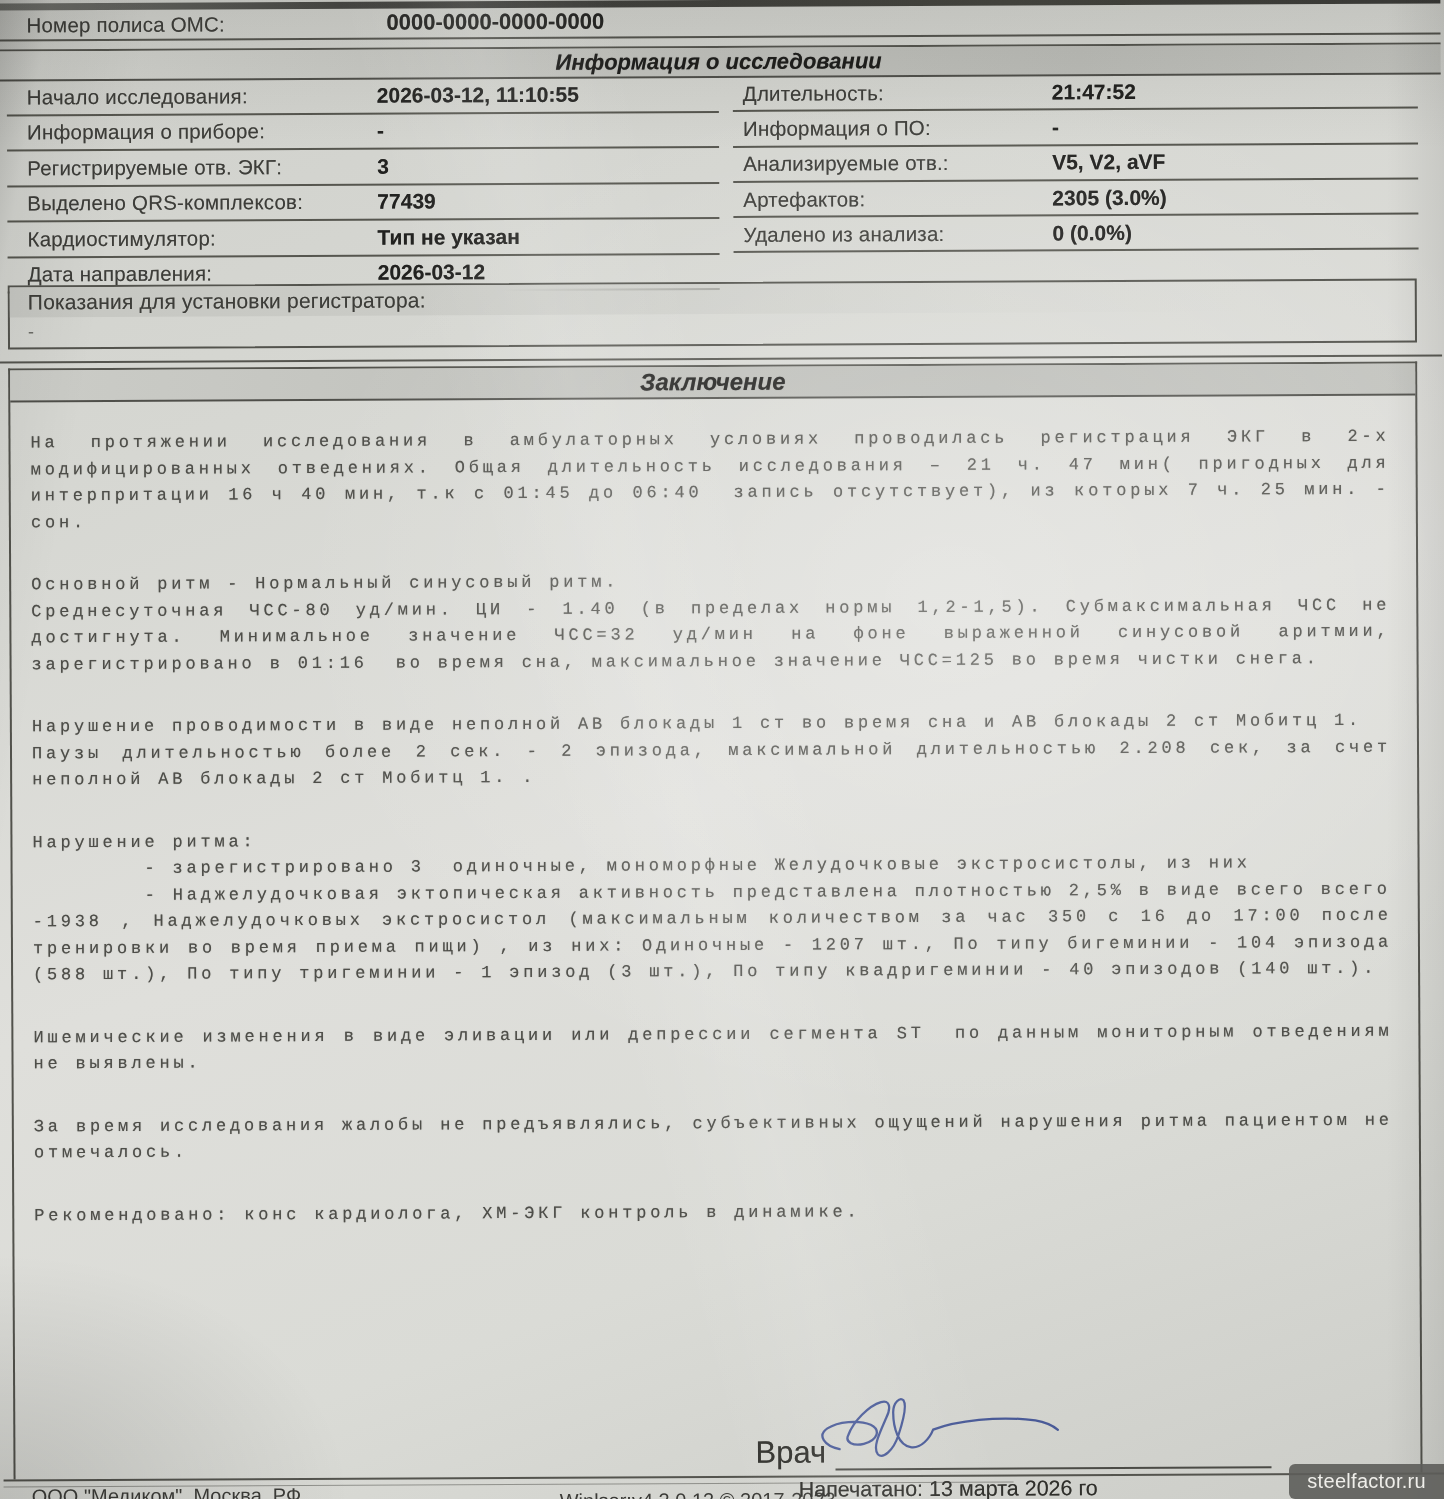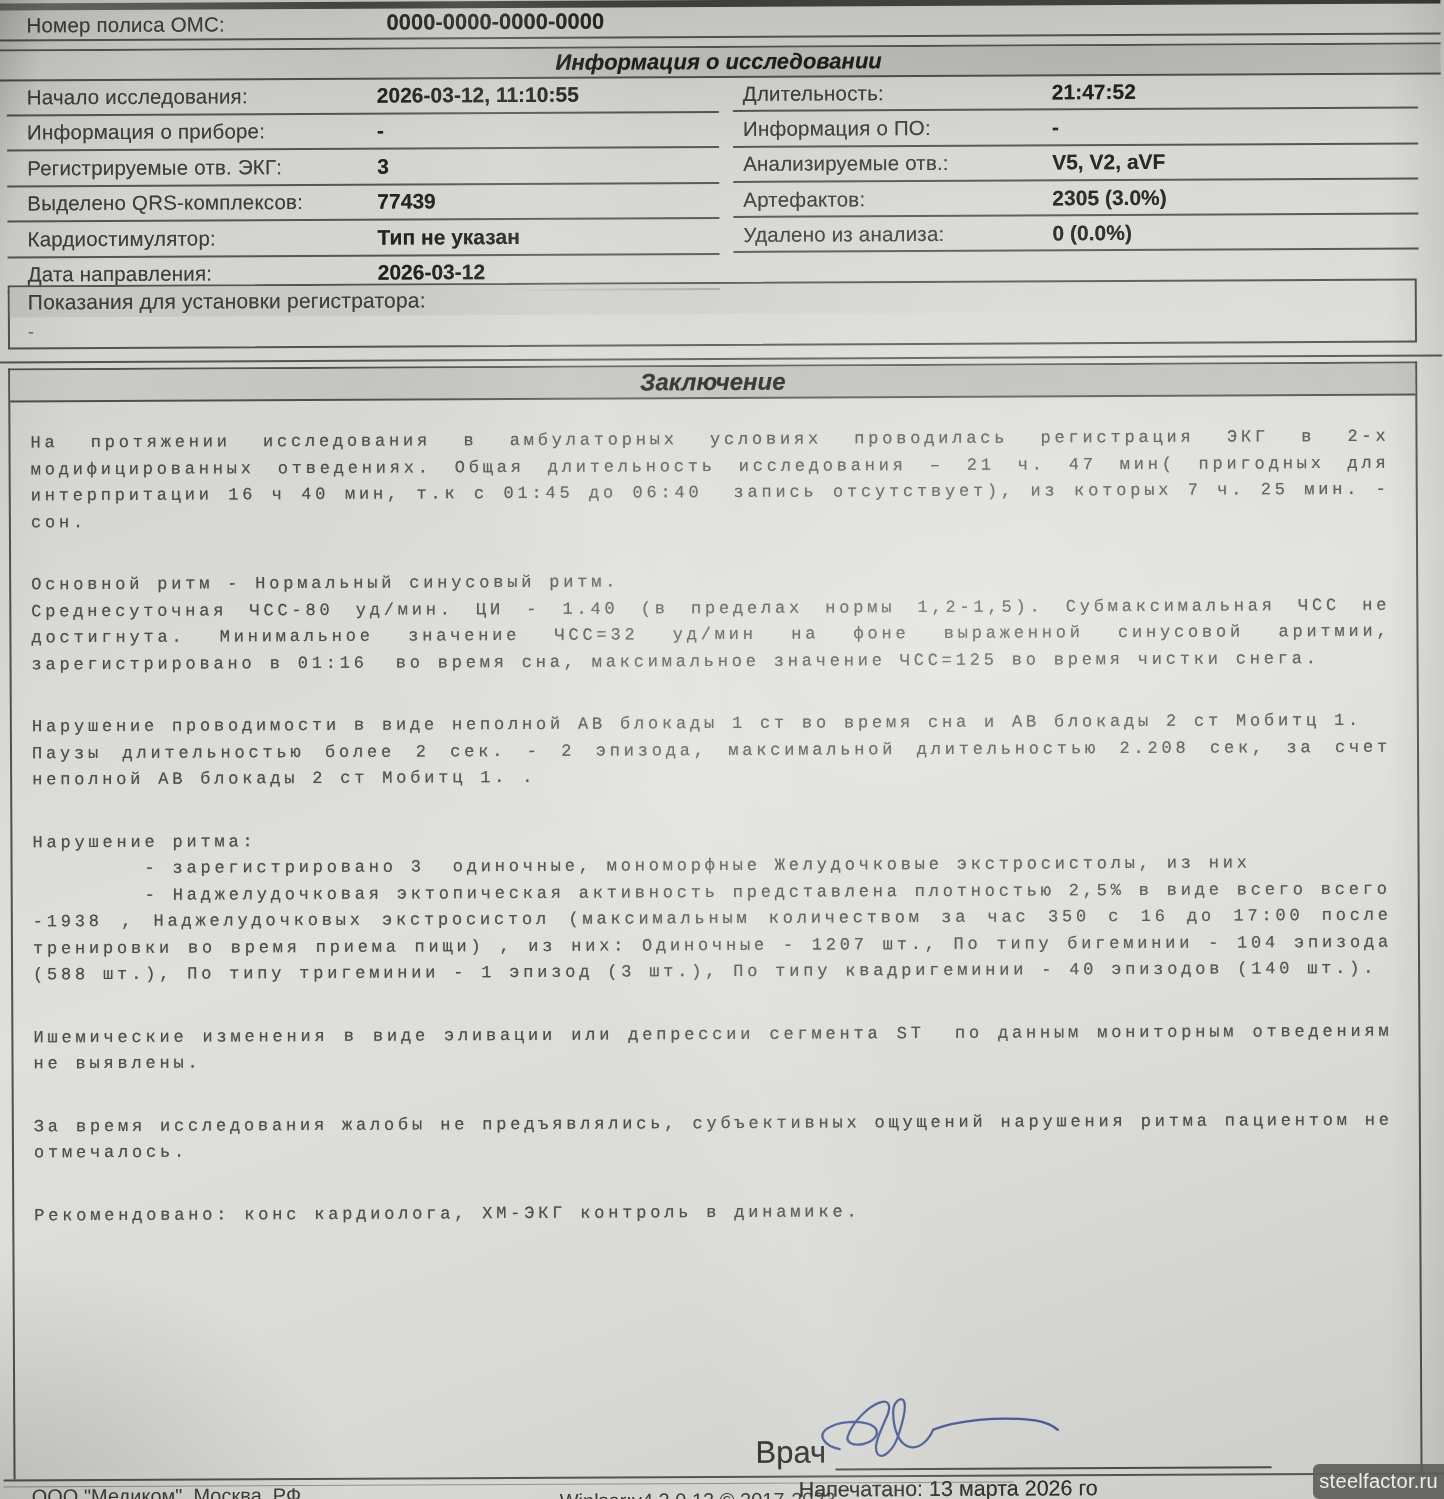--- a/index.html
+++ b/index.html
@@ -81,21 +81,21 @@
   .hl-d{top:1476px;}
   .hl-e{top:1483px;width:1010px;height:1px;background:rgba(40,40,36,0.4);}
 
   .footer-company{position:absolute;left:28px;top:1482px;font-size:20px;color:#3c3c38;}
   .footer-soft{position:absolute;left:556px;top:1489px;font-size:20px;color:#3c3c38;}
   .footer-printed{position:absolute;left:795px;top:1478px;font-size:21.5px;color:#2f2f2b;
     text-shadow:0 0 0.6px rgba(40,40,36,0.5);}
 
   .watermark{position:absolute;right:0;top:1464px;height:35px;min-width:117px;z-index:60;
     background:rgba(93,93,90,0.9);border-radius:6px 0 0 6px;
-    display:flex;align-items:center;justify-content:center;padding:0 6px;box-sizing:border-box;}
+    display:flex;align-items:center;justify-content:center;padding:0 18px;box-sizing:border-box;}
   .watermark span{font-size:20px;color:#efeeea;letter-spacing:0.3px;}
 </style>
 </head>
 <body>
 
 <div class="content">
 
   <div class="topstrip"></div>
 
   <div class="policy-row">

